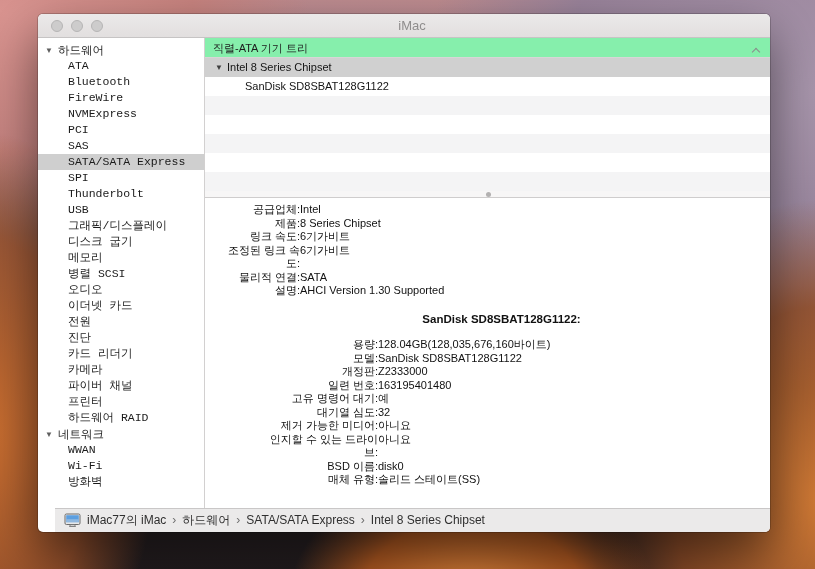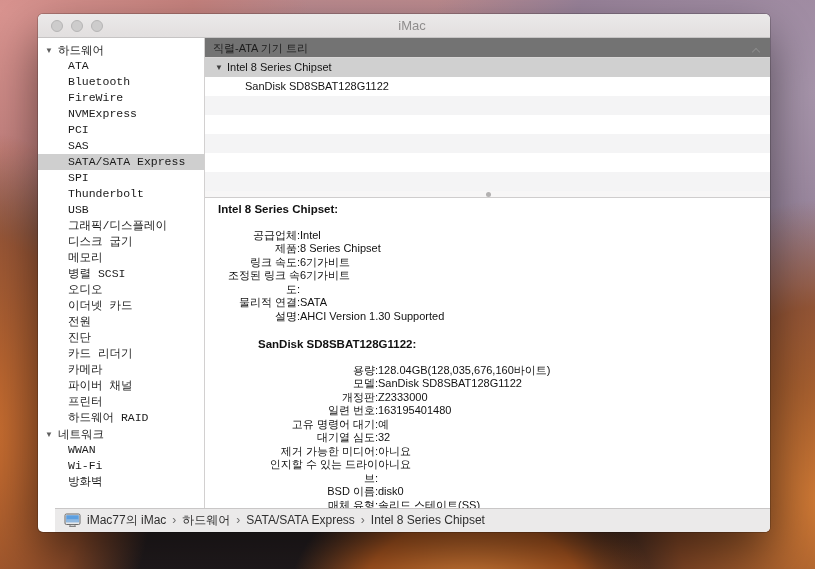--- a/index.html
+++ b/index.html
@@ -39,21 +39,21 @@
     overflow:hidden; padding-top:4px; font-size:11.5px; color:#1a1a1a;
   }
   .srow { height:16px; line-height:16px; white-space:nowrap; }
   .srow.group { padding-left:7px; }
   .srow .tri { display:inline-block; width:13px; font-size:8px; color:#5f5f5f; vertical-align:1px; }
   .srow.item { padding-left:30px;font-family:Liberation Mono, monospace; }
   .srow.item.sel { background:#cfcfcf; }
   
   .content { flex:1 1 auto; display:flex; flex-direction:column; min-width:0; }
   .tree-header {
-    height:20px; flex:0 0 20px; background:#737373; border-bottom:1px solid #d8d6d6;
+    height:20px; flex:0 0 20px; background:#86efac; border-bottom:1px solid #d8d6d6;
     font-size:11px; color:#1c1c1c; line-height:20px; padding-left:8px; position:relative;
   }
   .chev {
     position:absolute; right:10px; top:9px; width:7px; height:7px;
   }
   .chev::before {
     content:""; position:absolute; left:0; top:2px; width:5px; height:5px;
     border-left:1.5px solid #8b8b8b; border-top:1.5px solid #8b8b8b;
     transform:rotate(45deg);
   }
@@ -69,21 +69,21 @@
   .splitter .dot {
     position:absolute; left:50%; top:1px; width:5px; height:5px; margin-left:-2px;
     border-radius:50%; background:#b3b1b1;
   }
   .details {
     flex:1 1 auto; background:#fff; overflow:hidden;
     font-size:11px; line-height:13.5px; color:#111; padding:5px 10px 0 13px;
   }
   .sec-title { font-weight:bold; font-size:11.5px; margin-bottom:12px; }
   .sec { margin-bottom:15px; }
-  .sec.ind1 .sec-title { margin-left:40px; }
+  .sec.ind1 .sec-title { margin-left:25px;text-align:center; }
   .sec.ind1 .kvs { margin-left:39px; }
   .kv { display:flex;text-align:right; }
   .kv .k { flex:0 0 82px; }
   .sec.ind1 .kv .k { flex:0 0 121px; }
   .kv .v { white-space:nowrap; }
   
   .statusbar {
     flex:0 0 24px; background:#ebeaea; border-top:1px solid #c9c7c7;
     display:flex; align-items:center; padding-left:9px;
     font-size:12px; color:#2f2f2f; white-space:nowrap;margin-left:17px;
@@ -150,21 +150,20 @@
           <div class="trow"></div>
           <div class="trow stripe"></div>
           <div class="trow"></div>
           <div class="trow stripe"></div>
         </div>
       <div class="splitter">
         <span class="dot"></span>
       </div>
       <div class="details">
           <div class="sec ind0">
-            <div class="sec-title">Intel 8 Series Chipset:</div>
             <div class="kvs">
               <div class="kv">
                 <span class="k">공급업체:</span>
                 <span class="v">Intel</span>
               </div>
               <div class="kv">
                 <span class="k">제품:</span>
                 <span class="v">8 Series Chipset</span>
               </div>
               <div class="kv">

